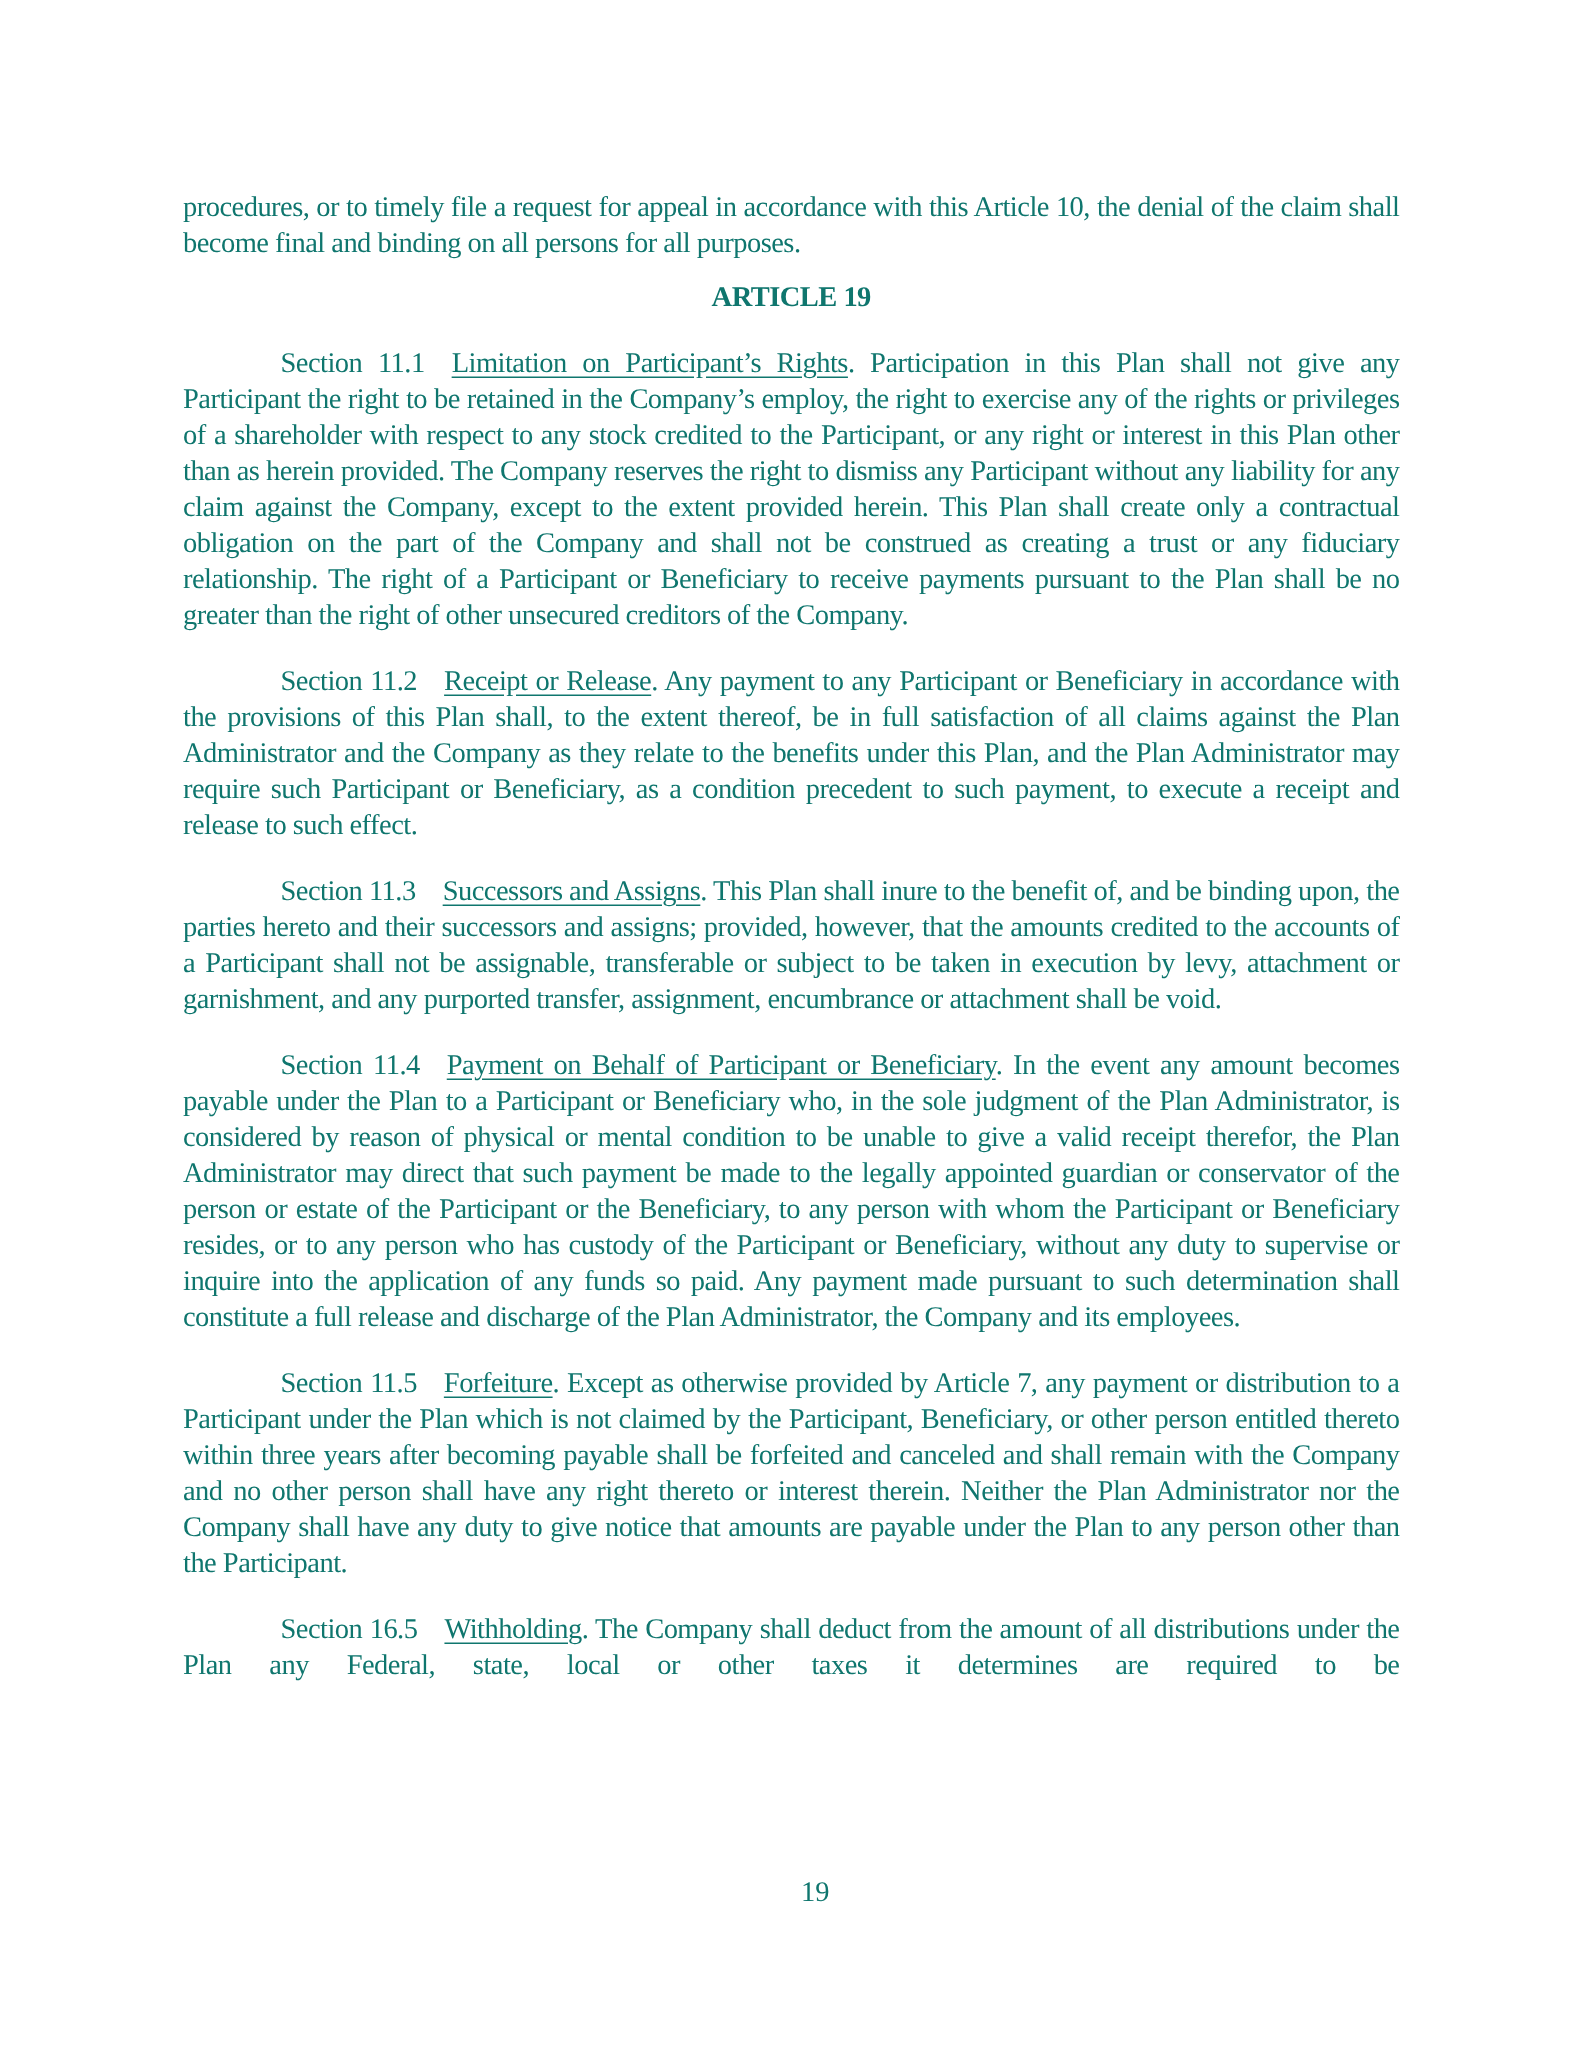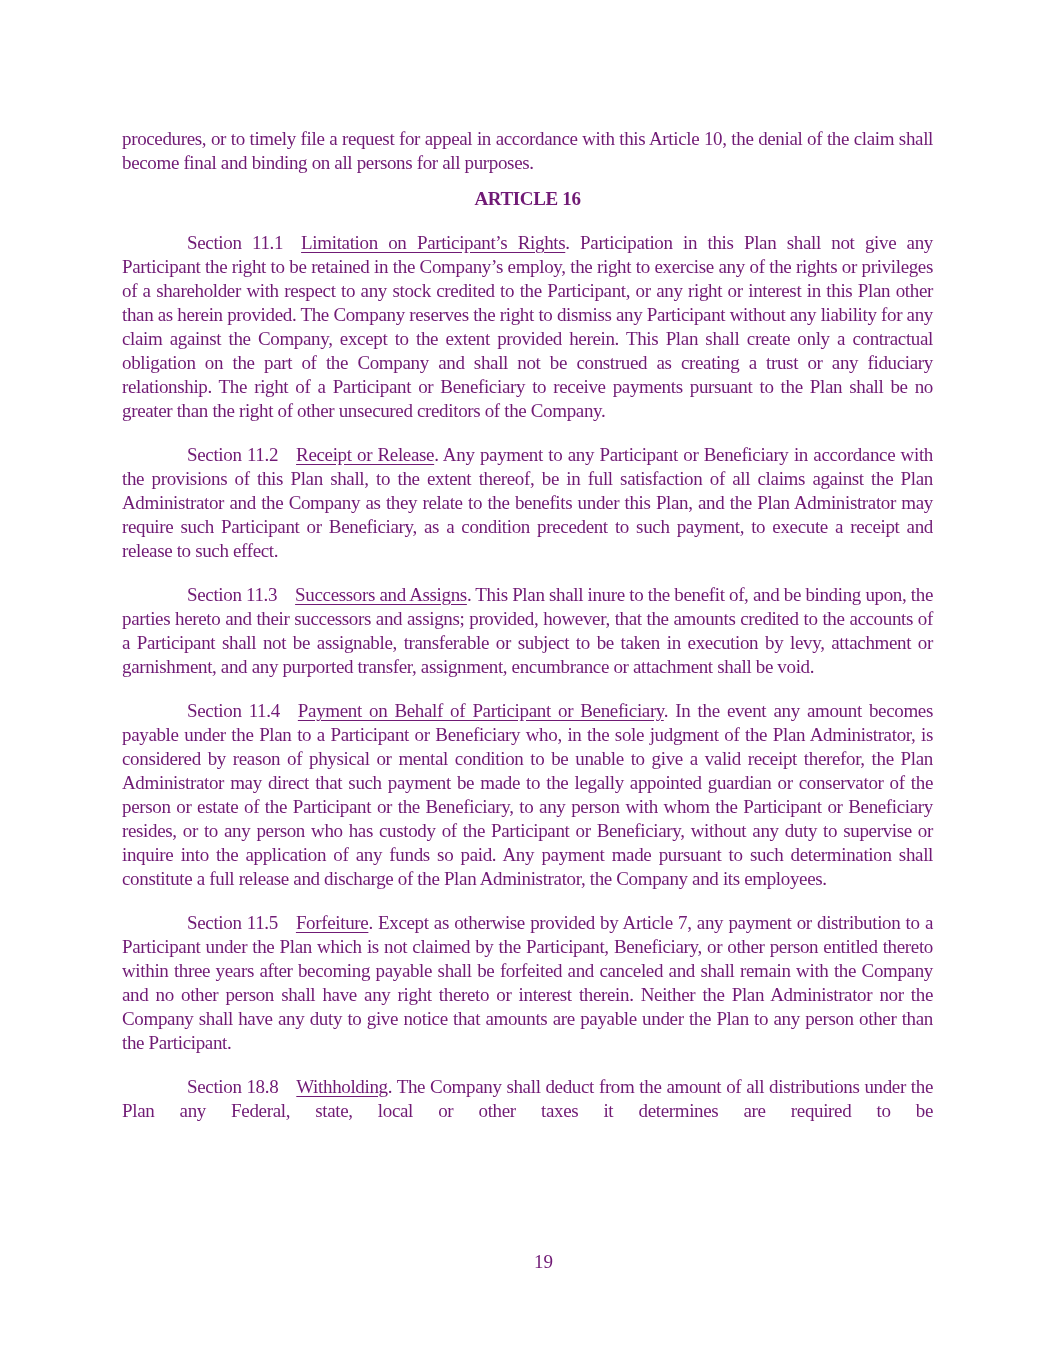--- a/index.html
+++ b/index.html
@@ -7,21 +7,21 @@
     margin: 0;
     padding: 0;
     background: #e8e8e8;
   }
   .page {
     position: relative;
     width: 1055px;
     height: 1365px;
     margin: 0 auto;
     background: #ffffff;
-    color: #701a75;
+    color: #0f766e;
     font-family: "Liberation Serif", "DejaVu Serif", serif;
     font-size: 19px;
     line-height: 24px;
     letter-spacing: -0.35px;
     overflow: hidden;
   }
   .content {
     position: absolute;
     top: 127px;
     left: 122px;
@@ -65,31 +65,31 @@
 </style>
 </head>
 <body>
 
 <div class="page">
   <div class="content">
 
     <p class="para intro"><span>procedures, or to timely file a request for appeal in accordance with this Article 10, the denial of the claim shall become final and binding on all persons for all purposes.</span></p>
 
     <div class="heading">
-      <span class="hline">ARTICLE 16</span>
+      <span class="hline">ARTICLE 19</span>
     </div>
 
     <p class="para section-para"><span>Section 11.1</span><span class="sec-title">Limitation on Participant’s Rights</span><span>.  Participation in this Plan shall not give any Participant the right to be retained in the Company’s employ, the right to exercise any of the rights or privileges of a shareholder with respect to any stock credited to the Participant, or any right or interest in this Plan other than as herein provided.  The Company reserves the right to dismiss any Participant without any liability for any claim against the Company, except to the extent provided herein.  This Plan shall create only a contractual obligation on the part of the Company and shall not be construed as creating a trust or any fiduciary relationship.  The right of a Participant or Beneficiary to receive payments pursuant to the Plan shall be no greater than the right of other unsecured creditors of the Company.</span></p>
 
     <p class="para section-para"><span>Section 11.2</span><span class="sec-title">Receipt or Release</span><span>.  Any payment to any Participant or Beneficiary in accordance with the provisions of this Plan shall, to the extent thereof, be in full satisfaction of all claims against the Plan Administrator and the Company as they relate to the benefits under this Plan, and the Plan Administrator may require such Participant or Beneficiary, as a condition precedent to such payment, to execute a receipt and release to such effect.</span></p>
 
     <p class="para section-para"><span>Section 11.3</span><span class="sec-title">Successors and Assigns</span><span>.  This Plan shall inure to the benefit of, and be binding upon, the parties hereto and their successors and assigns; provided, however, that the amounts credited to the accounts of a Participant shall not be assignable, transferable or subject to be taken in execution by levy, attachment or garnishment, and any purported transfer, assignment, encumbrance or attachment shall be void.</span></p>
 
     <p class="para section-para"><span>Section 11.4</span><span class="sec-title">Payment on Behalf of Participant or Beneficiary</span><span>.  In the event any amount becomes payable under the Plan to a Participant or Beneficiary who, in the sole judgment of the Plan Administrator, is considered by reason of physical or mental condition to be unable to give a valid receipt therefor, the Plan Administrator may direct that such payment be made to the legally appointed guardian or conservator of the person or estate of the Participant or the Beneficiary, to any person with whom the Participant or Beneficiary resides, or to any person who has custody of the Participant or Beneficiary, without any duty to supervise or inquire into the application of any funds so paid.  Any payment made pursuant to such determination shall constitute a full release and discharge of the Plan Administrator, the Company and its employees.</span></p>
 
     <p class="para section-para"><span>Section 11.5</span><span class="sec-title">Forfeiture</span><span>.  Except as otherwise provided by Article 7, any payment or distribution to a Participant under the Plan which is not claimed by the Participant, Beneficiary, or other person entitled thereto within three years after becoming payable shall be forfeited and canceled and shall remain with the Company and no other person shall have any right thereto or interest therein.  Neither the Plan Administrator nor the Company shall have any duty to give notice that amounts are payable under the Plan to any person other than the Participant.</span></p>
 
-    <p class="para section-para continued"><span>Section 18.8</span><span class="sec-title">Withholding</span><span>.  The Company shall deduct from the amount of all distributions under the Plan any Federal, state, local or other taxes it determines are required to be</span></p>
+    <p class="para section-para continued"><span>Section 16.5</span><span class="sec-title">Withholding</span><span>.  The Company shall deduct from the amount of all distributions under the Plan any Federal, state, local or other taxes it determines are required to be</span></p>
 
   </div>
 
   <div class="page-number">19</div>
 </div>
 
 </body></html>

